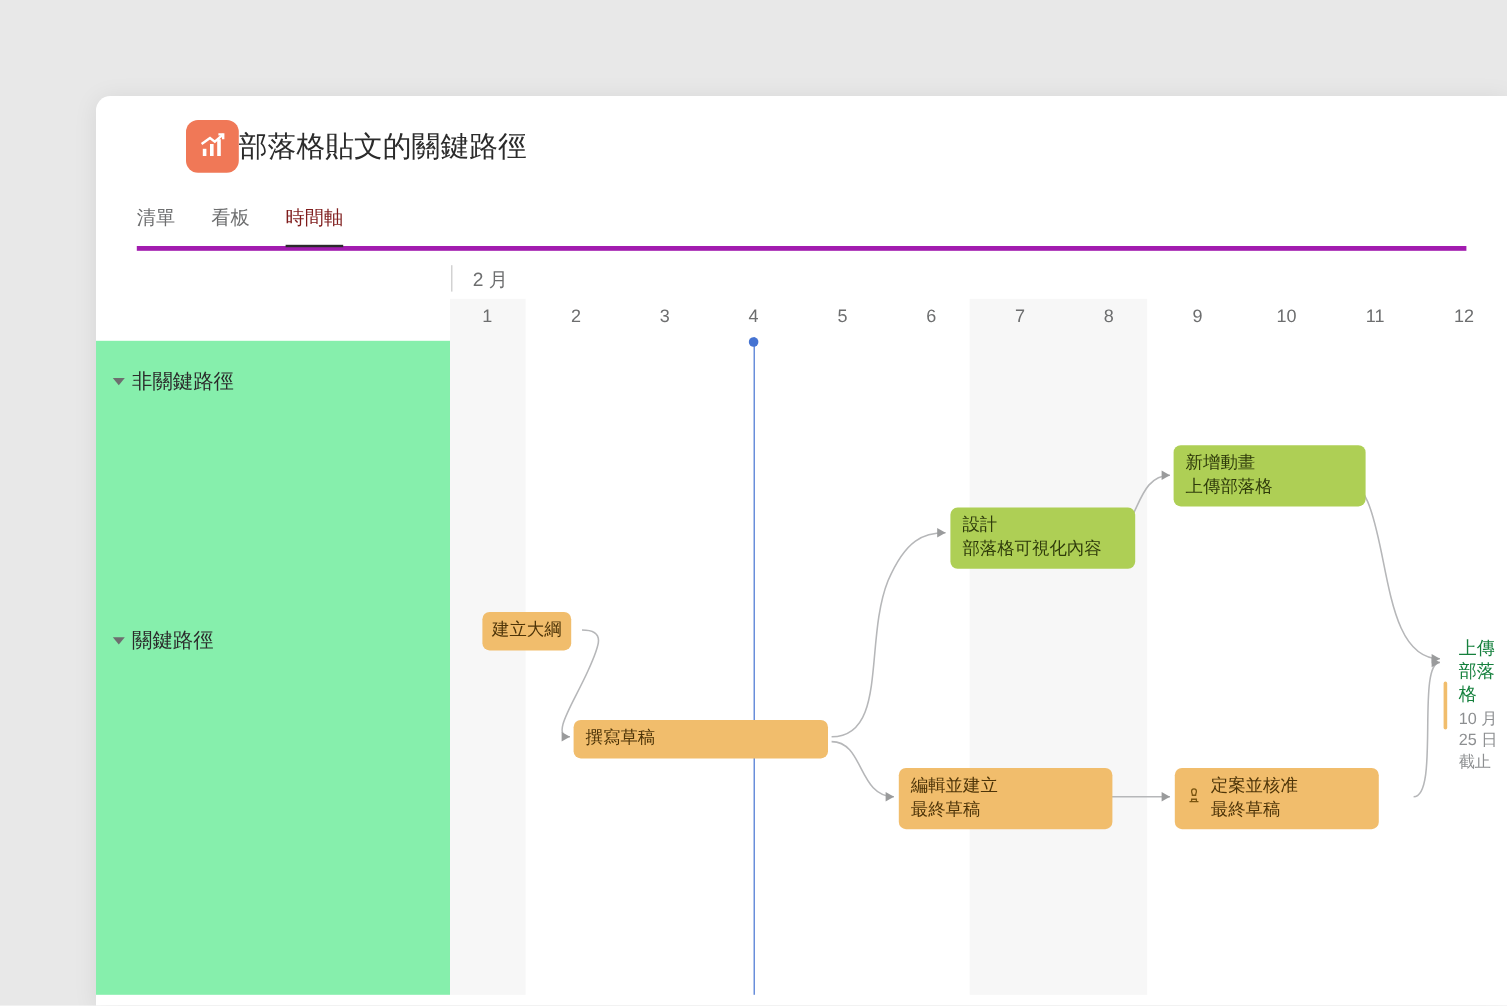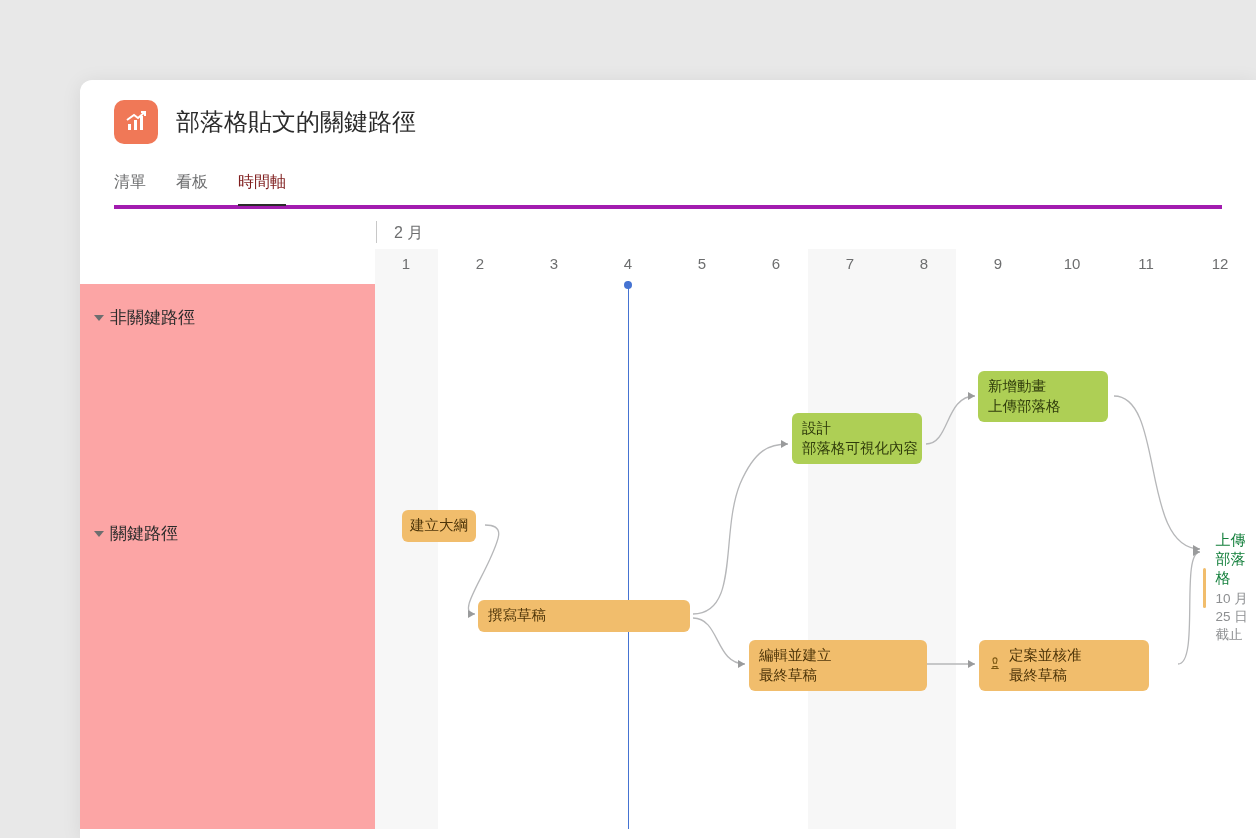--- a/index.html
+++ b/index.html
@@ -20,21 +20,21 @@
     border-radius: 12px 0 0 0;
     box-shadow: 0 2px 20px rgba(0,0,0,0.08);
     overflow: hidden;
   }
   .header {
     padding: 20px 34px 0 34px;
   }
   .title-row {
     display: flex;
     align-items: center;
-    gap: 18px;
+    margin-left: 41px;
   }
   .project-icon {
     width: 44px;
     height: 44px;
     background: #f07857;
     border-radius: 10px;
     display: flex;
     align-items: center;
     justify-content: center;
     color: #fff;
@@ -102,21 +102,21 @@
     text-align: center;
     font-size: 15px;
     color: #6d6e6f;
   }
   .sidebar {
     position: absolute;
     left: 0;
     top: 75px;
     bottom: 0;
     width: 295px;
-    background: #fca5a5;
+    background: #86efac;
     pointer-events: none;
   }
   .group-header {
     position: absolute;
     left: 14px;
     display: flex;
     align-items: center;
     gap: 6px;
     font-size: 17px;
     color: #2b2b2b;
@@ -287,26 +287,26 @@
         <path d="M1034 112 C 1085 112, 1060 265, 1120 265"></path>
         <path class="arrow" d="M1120 265 l -7 -4 v8 z"></path>
 
         <path d="M824 380 L 895 380"></path>
         <path class="arrow" d="M895 380 l -7 -4 v8 z"></path>
 
         <path d="M1098 380 C 1120 380, 1100 268, 1120 268"></path>
         <path class="arrow" d="M1120 268 l -7 -4 v8 z"></path>
       </svg>
 
-      <div class="task green" style="left:712px; top:129px; width:130px;">
+      <div class="task green" style="left:712px; top:139px; width:154px;">
         <span class="line1">設計</span>
         <span class="line2">部落格可視化內容</span>
       </div>
 
-      <div class="task green" style="left:898px; top:87px; width:130px;">
+      <div class="task green" style="left:898px; top:87px; width:160px;">
         <span class="line1">新增動畫</span>
         <span class="line2">上傳部落格</span>
       </div>
 
       <div class="task orange" style="left:322px; top:226px; padding:6px 8px;">
         <span class="line1">建立大綱</span>
       </div>
 
       <div class="task orange" style="left:398px; top:316px; width:212px; padding:6px 10px;">
         <span class="line1">撰寫草稿</span>

